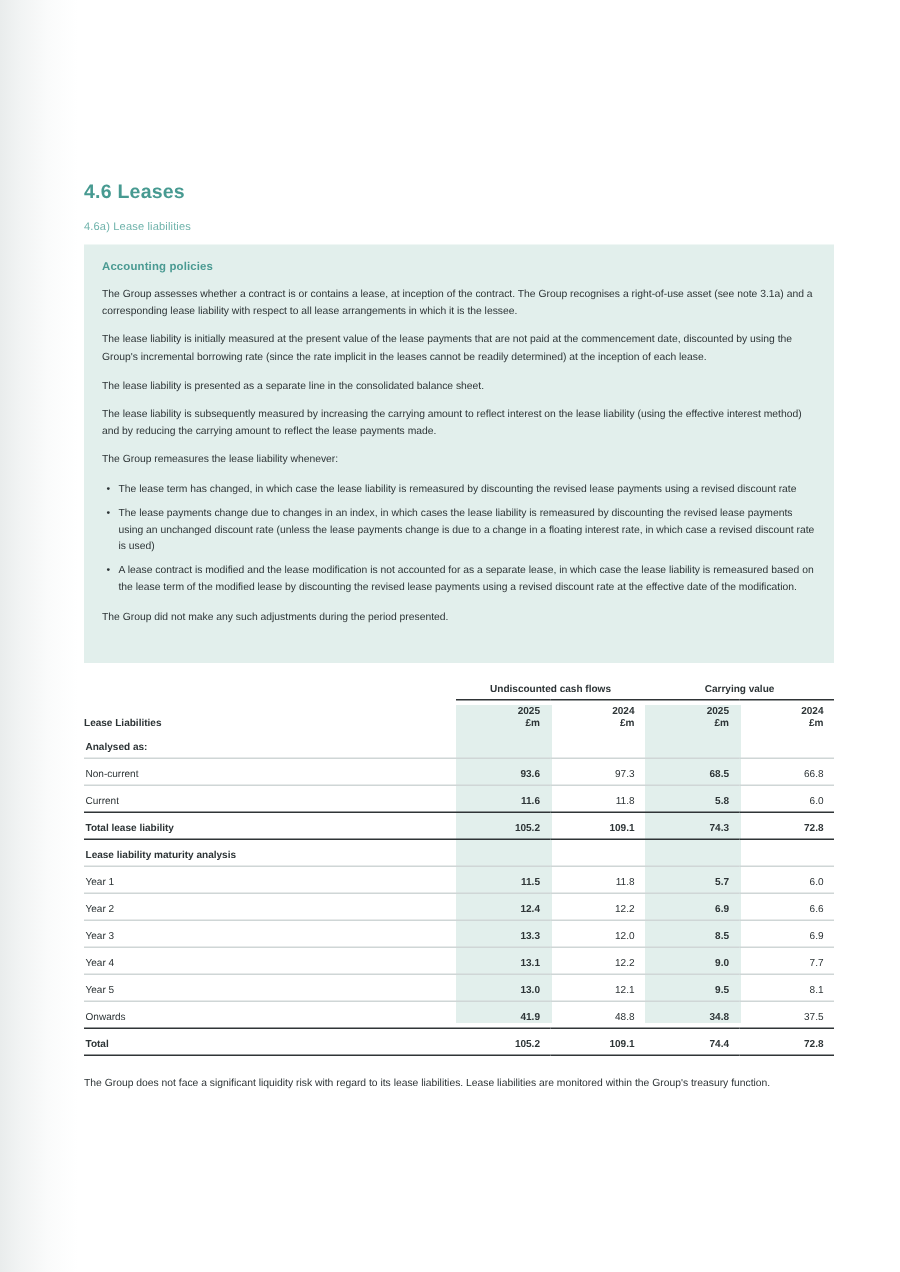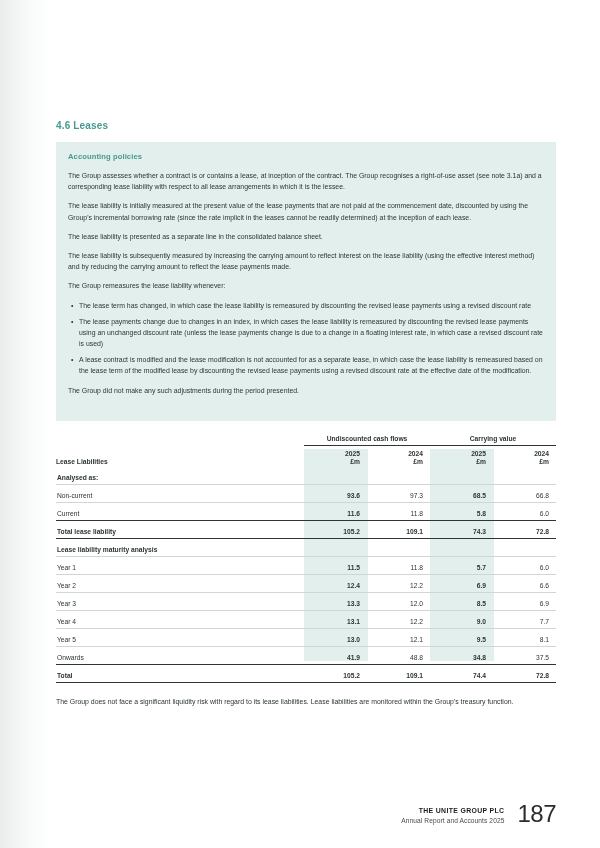--- a/index.html
+++ b/index.html
@@ -29,21 +29,21 @@
     pointer-events: none;
   }
   .content {
     position: absolute;
     left: 56px;
     top: 120px;
     width: 500px;
   }
   .sec-head {
     color: #479a91;
-    font-size: 10px;
+    font-size: 13px;
     font-weight: bold;
     letter-spacing: 0.15px;
     margin: 0 0 11px 0;
   }
   .sub-head {
     color: #6fb3ab;
     font-size: 7.4px;
     font-weight: normal;
     letter-spacing: 0.1px;
     margin: 0 0 8px 0;
@@ -211,20 +211,21 @@
 </head>
 <body>
 
 <div class="page">
 
   <div class="spine"></div>
 
   <div class="content">
 
     <div class="sec-head">4.6 Leases</div>
+    <div class="sub-head">4.6a) Lease liabilities</div>
 
     <div class="policy-box">
       <div class="policy-title">Accounting policies</div>
 
       <p>The Group assesses whether a contract is or contains a lease, at inception of the contract. The Group recognises a right-of-use asset (see note 3.1a) and a corresponding lease liability with respect to all lease arrangements in which it is the lessee.</p>
       <p>The lease liability is initially measured at the present value of the lease payments that are not paid at the commencement date, discounted by using the Group's incremental borrowing rate (since the rate implicit in the leases cannot be readily determined) at the inception of each lease.</p>
       <p>The lease liability is presented as a separate line in the consolidated balance sheet.</p>
       <p>The lease liability is subsequently measured by increasing the carrying amount to reflect interest on the lease liability (using the effective interest method) and by reducing the carrying amount to reflect the lease payments made.</p>
       <p>The Group remeasures the lease liability whenever:</p>
 
@@ -366,21 +367,14 @@
             <td class="num b">74.4</td>
             <td class="num b">72.8</td>
           </tr>
         </tbody>
       </table>
     </div>
 
     <div class="note-after">The Group does not face a significant liquidity risk with regard to its lease liabilities. Lease liabilities are monitored within the Group's treasury function.</div>
   </div>
 
-  <div class="footer">
-    <div class="footer-text">
-      <div class="footer-company">THE UNITE GROUP PLC</div>
-      <div class="footer-report">Annual Report and Accounts 2025</div>
-    </div>
-    <div class="page-num">187</div>
-  </div>
 
 </div>
 
 </body></html>

